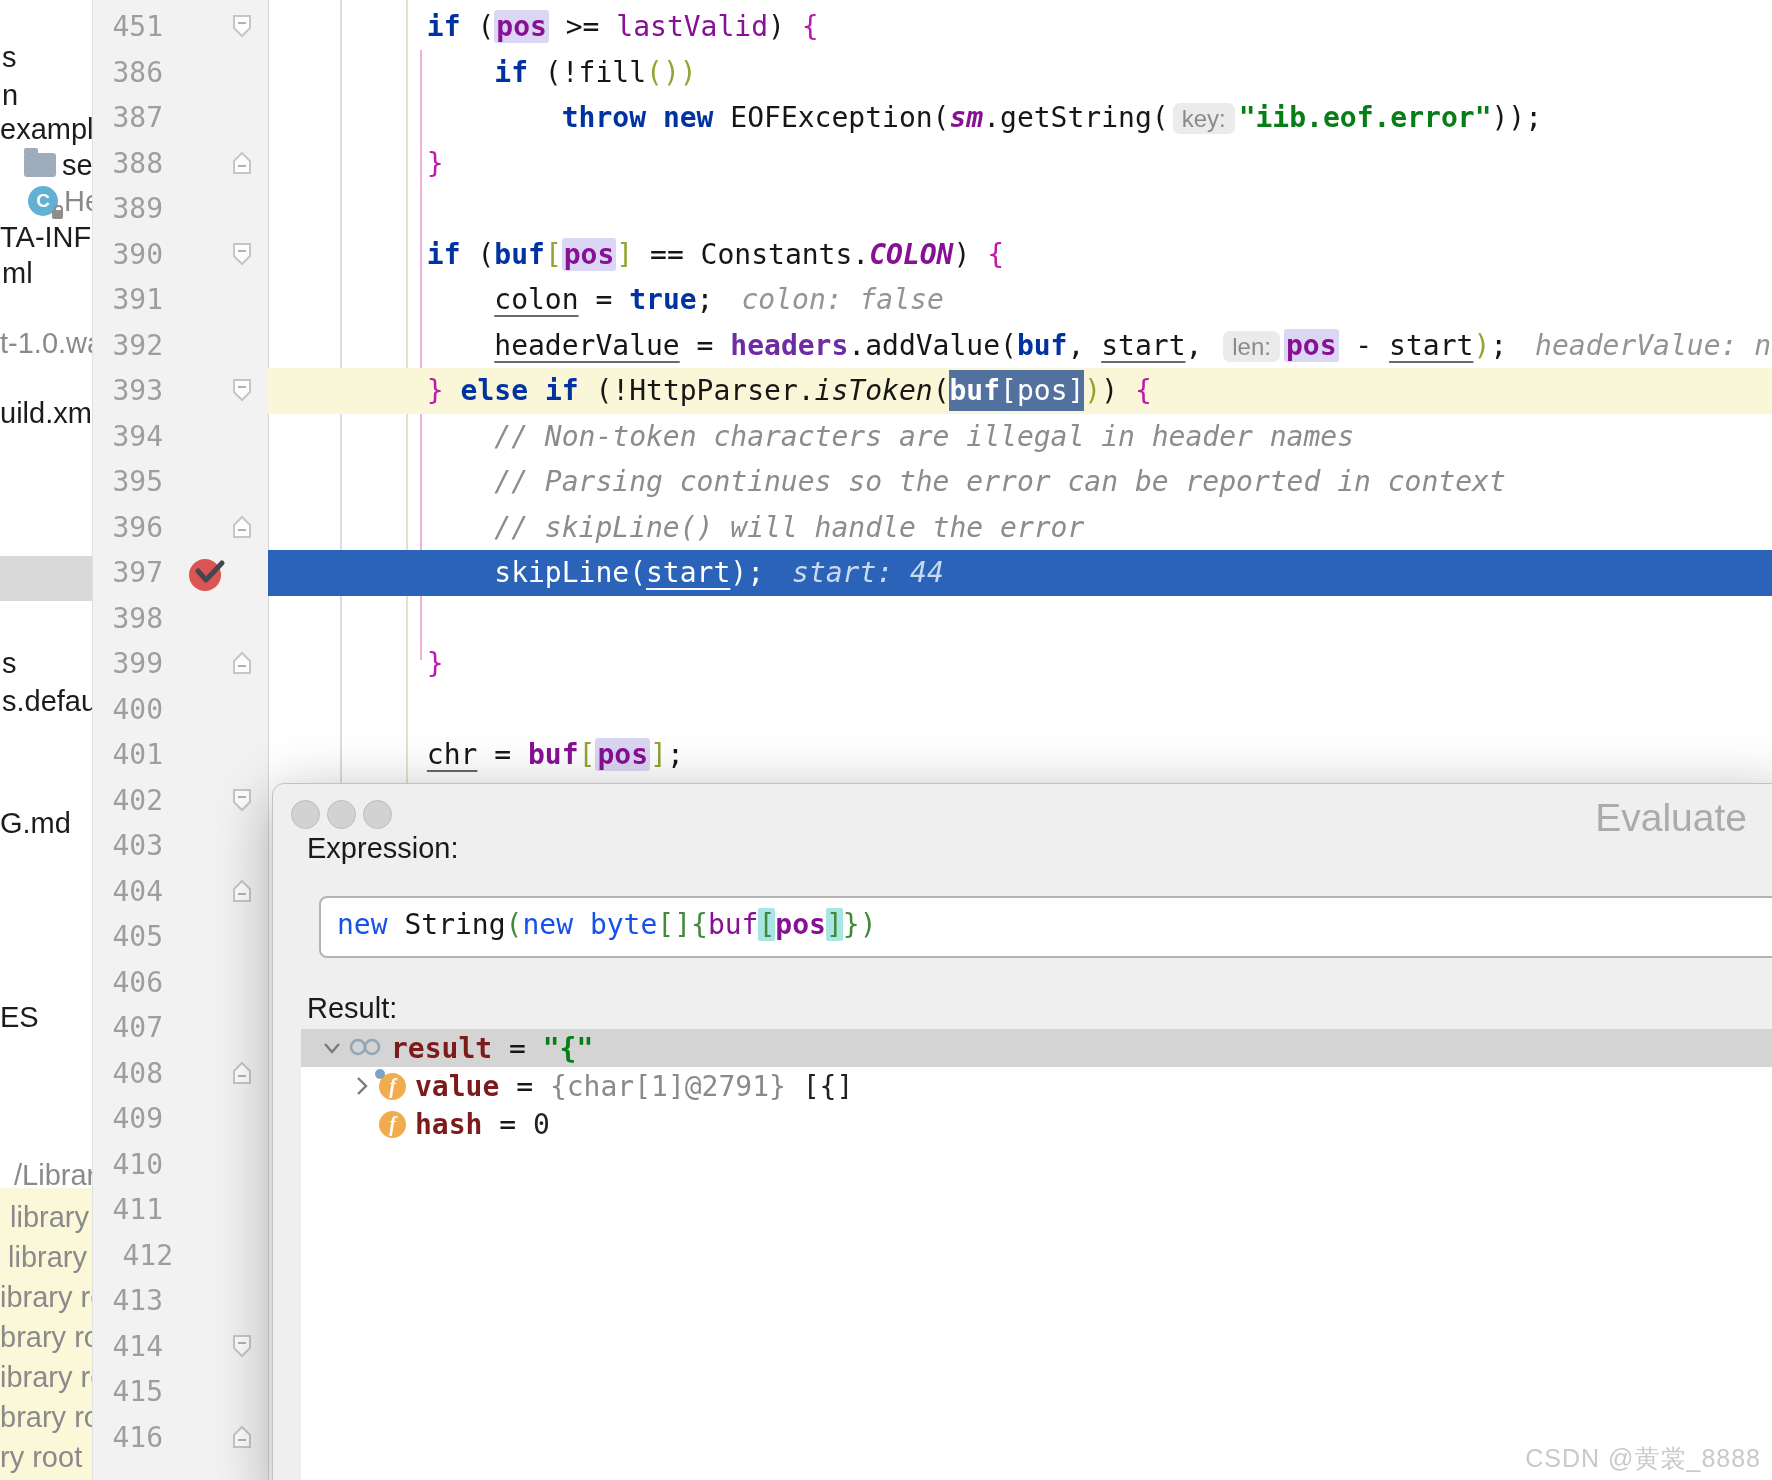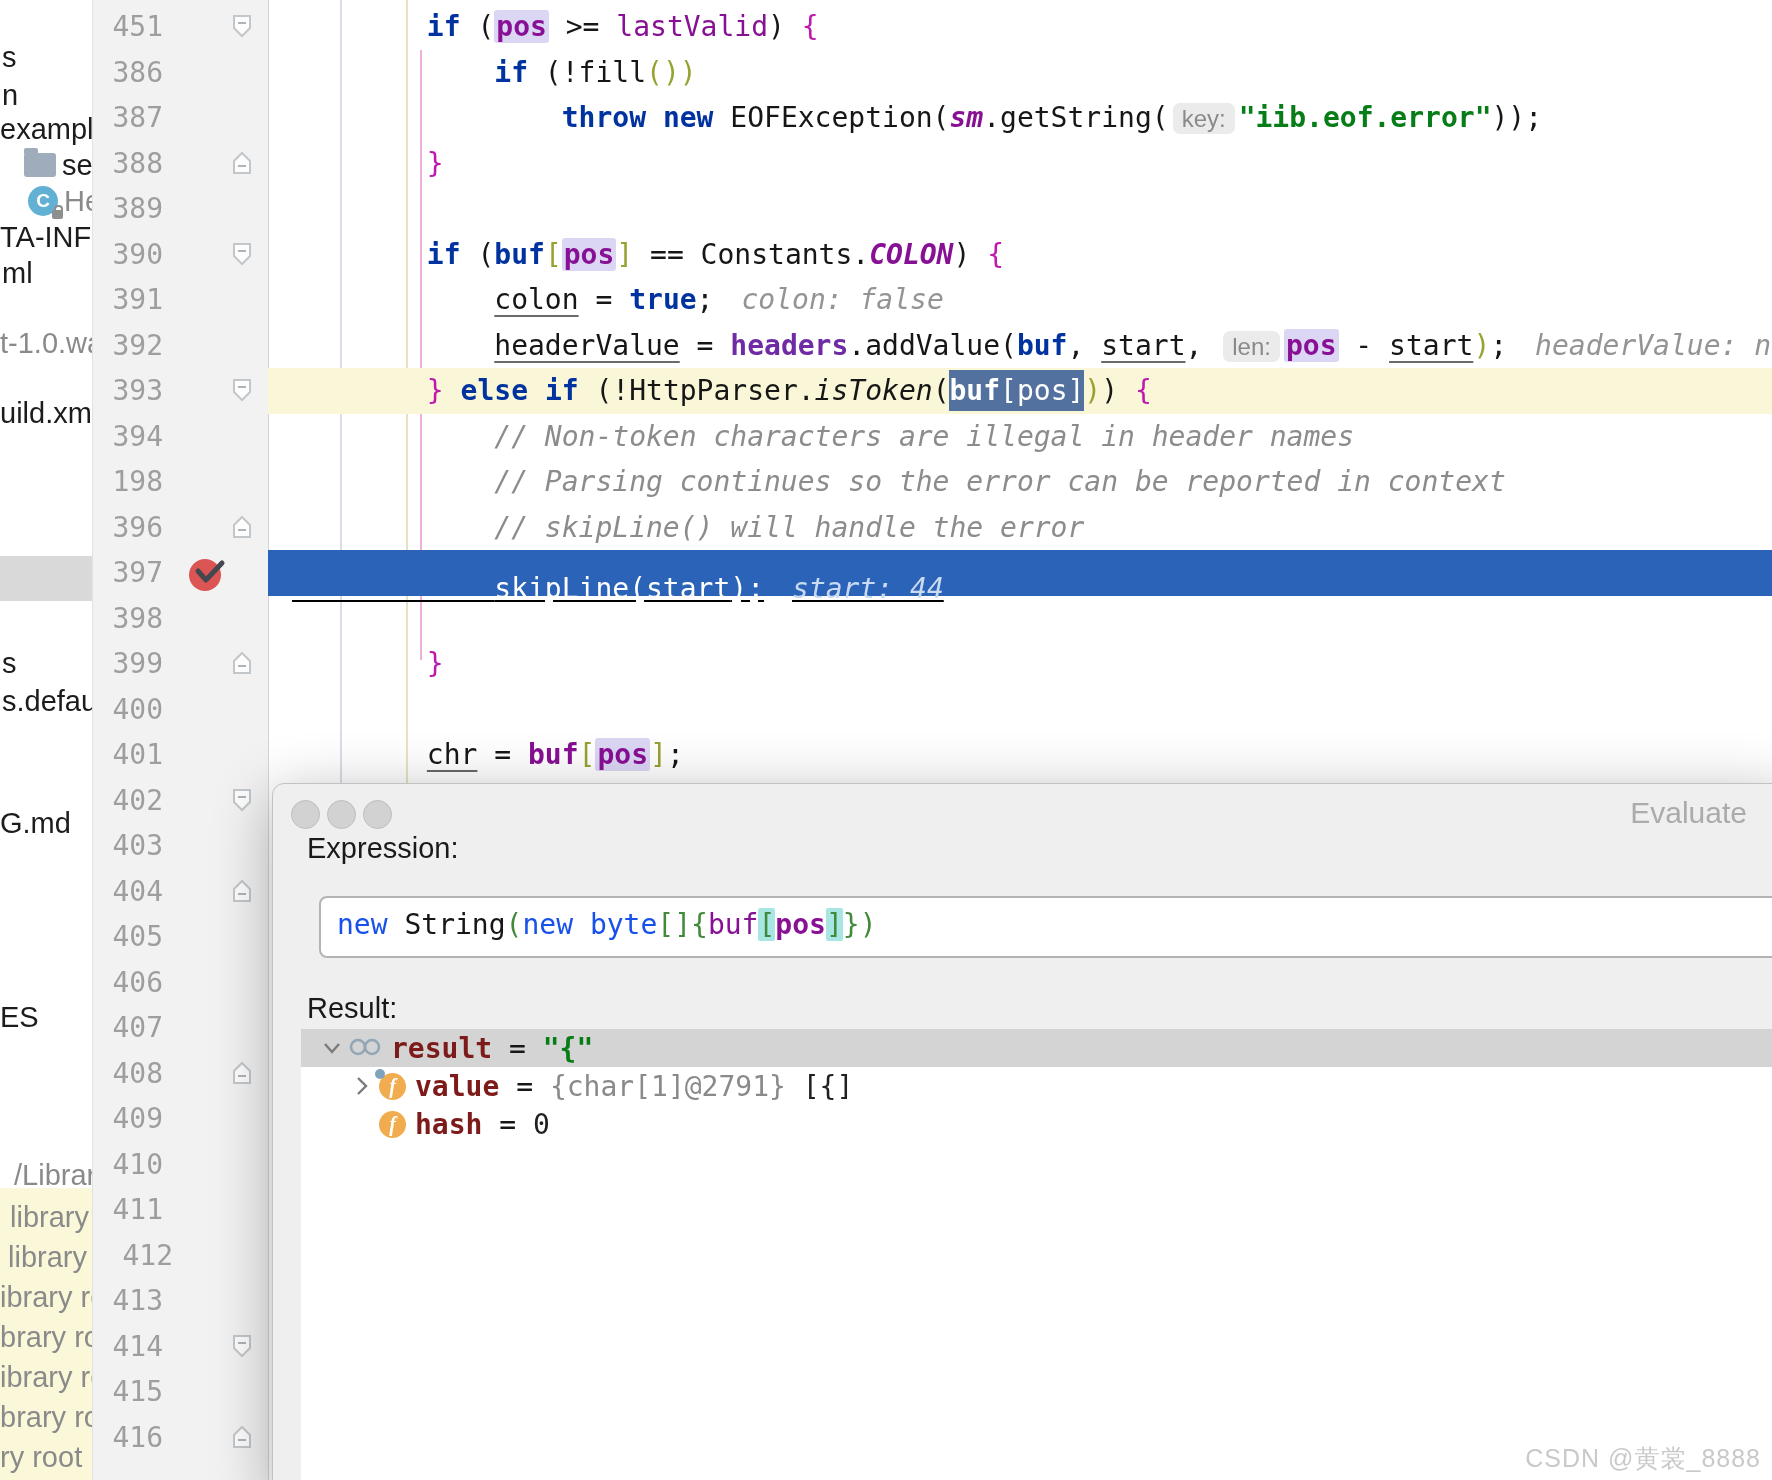--- a/index.html
+++ b/index.html
@@ -57,21 +57,21 @@
   .tk-selb{background:#53719E;color:#fff;font-weight:700;padding:4px 0}
   .tk-sel{background:#53719E;color:#fff;padding:4px 0}
   .tk-w{color:#fff}
   .tk-wu{color:#fff;text-decoration:underline;text-underline-offset:6px}
   .tk-whint{color:#C9DAF1;font-style:italic;margin-left:28px}
 
   
   #dialog{position:absolute;left:272px;top:783px;right:-20px;bottom:-20px;background:#EFEFEF;
           border:1px solid #C2C2C2;border-radius:12px 12px 0 0;box-shadow:0 12px 60px rgba(0,0,0,0.30);}
   .tl-dot{position:absolute;top:16px;width:27px;height:27px;border-radius:50%;background:#D2D2D2;border:1px solid #BDBDBD;}
-  #dlg-title{position:absolute;top:12px;right:44px;color:#ABABAB;font-size:30px;}
+  #dlg-title{position:absolute;top:12px;right:44px;color:#ABABAB;font-size:39px;}
   .dlg-label{position:absolute;left:34px;color:#1a1a1a;font-size:29px;}
   #expr-box{position:absolute;left:46px;right:-10px;top:112px;height:58px;background:#fff;
             border:2px solid #B3B3B3;border-radius:8px;white-space:pre;
             font-family:"DejaVu Sans Mono",monospace;font-size:28px;line-height:54px;padding-left:16px;overflow:hidden;}
   .tk-eb{color:#1750EB}
   .tk-epl{color:#161616}
   .tk-eg{color:#418A3C}
   .tk-epur{color:#871094}
   .tk-epb{color:#871094;font-weight:700}
   .tk-ecy{color:#418A3C;background:#A7E6E3;border-radius:2px}
@@ -170,21 +170,21 @@
       <div class="ln" style="top: 4px;">451</div>
       <div class="ln" style="top: 50px;">386</div>
       <div class="ln" style="top: 95px;">387</div>
       <div class="ln" style="top: 141px;">388</div>
       <div class="ln" style="top: 186px;">389</div>
       <div class="ln" style="top: 232px;">390</div>
       <div class="ln" style="top: 277px;">391</div>
       <div class="ln" style="top: 323px;">392</div>
       <div class="ln" style="top: 368px;">393</div>
       <div class="ln" style="top: 414px;">394</div>
-      <div class="ln" style="top: 459px;">198</div>
+      <div class="ln" style="top: 459px;">395</div>
       <div class="ln" style="top: 505px;">396</div>
       <div class="ln" style="top: 550px;">397</div>
       <div class="ln" style="top: 596px;">398</div>
       <div class="ln" style="top: 641px;">399</div>
       <div class="ln" style="top: 687px;">400</div>
       <div class="ln" style="top: 732px;">401</div>
       <div class="ln" style="top: 778px;">402</div>
       <div class="ln" style="top: 823px;">403</div>
       <div class="ln" style="top: 869px;">404</div>
       <div class="ln" style="top: 914px;">405</div>
@@ -261,21 +261,21 @@
       <div class="code-line" style="top: 186px;"><span class="tk-pl"></span></div>
       <div class="code-line" style="top: 232px;"><span class="tk-pl">        </span><span class="tk-kw">if</span><span class="tk-pl"> (</span><span class="tk-kw">buf</span><span class="tk-ol">[</span><span class="tk-posc">pos</span><span class="tk-ol">]</span><span class="tk-pl"> == Constants.</span><span class="tk-puri">COLON</span><span class="tk-pl">) </span><span class="tk-mag">{</span></div>
       <div class="code-line" style="top: 277px;"><span class="tk-pl">            </span><span class="tk-und">colon</span><span class="tk-pl"> = </span><span class="tk-kw">true</span><span class="tk-pl">;</span><span class="tk-hint">colon: false</span></div>
       <div class="code-line" style="top: 323px;"><span class="tk-pl">            </span><span class="tk-und">headerValue</span><span class="tk-pl"> = </span><span class="tk-fld">headers</span><span class="tk-pl">.addValue(</span><span class="tk-kw">buf</span><span class="tk-pl">, </span><span class="tk-und">start</span><span class="tk-pl">, </span><span class="tk-chip">len:</span><span class="tk-posc">pos</span><span class="tk-pl"> - </span><span class="tk-und">start</span><span class="tk-ol">)</span><span class="tk-pl">;</span><span class="tk-hint">headerValue: nu</span></div>
       <div class="row-hl hl-yellow" style="top: 368px;"></div>
       <div class="code-line" style="top: 368px;"><span class="tk-pl">        </span><span class="tk-mag">}</span><span class="tk-pl"> </span><span class="tk-kw">else</span><span class="tk-pl"> </span><span class="tk-kw">if</span><span class="tk-pl"> (!HttpParser.</span><span class="tk-it">isToken</span><span class="tk-pl">(</span><span class="tk-selb">buf</span><span class="tk-sel">[pos]</span><span class="tk-ol">)</span><span class="tk-pl">) </span><span class="tk-mag">{</span></div>
       <div class="code-line" style="top: 459px;"><span class="tk-pl">            </span><span class="tk-cmt">// Parsing continues so the error can be reported in context</span></div>
       <div class="code-line" style="top: 414px;"><span class="tk-pl">            </span><span class="tk-cmt">// Non-token characters are illegal in header names</span></div>
       <div class="code-line" style="top: 505px;"><span class="tk-pl">            </span><span class="tk-cmt">// skipLine() will handle the error</span></div>
       <div class="row-hl hl-exec" style="top: 550px;"></div>
-      <div class="code-line" style="top: 566px; text-decoration: underline;"><span class="tk-pl">            </span><span class="tk-w">skipLine(</span><span class="tk-wu">start</span><span class="tk-w">);</span><span class="tk-whint">start: 44</span></div>
+      <div class="code-line" style="top: 550px;"><span class="tk-pl">            </span><span class="tk-w">skipLine(</span><span class="tk-wu">start</span><span class="tk-w">);</span><span class="tk-whint">start: 44</span></div>
       <div class="code-line" style="top: 641px;"><span class="tk-pl">        </span><span class="tk-mag">}</span></div>
       <div class="code-line" style="top: 687px;"><span class="tk-pl"></span></div>
       <div class="code-line" style="top: 732px;"><span class="tk-pl">        </span><span class="tk-und">chr</span><span class="tk-pl"> = </span><span class="tk-pur">buf</span><span class="tk-ol">[</span><span class="tk-posc">pos</span><span class="tk-ol">]</span><span class="tk-pl">;</span></div>
     </div>
 
   <div id="dialog">
     <div class="tl-dot" style="left:18px;"></div>
     <div class="tl-dot" style="left:54px;"></div>
     <div class="tl-dot" style="left:90px;"></div>
     <div id="dlg-title">Evaluate</div>

